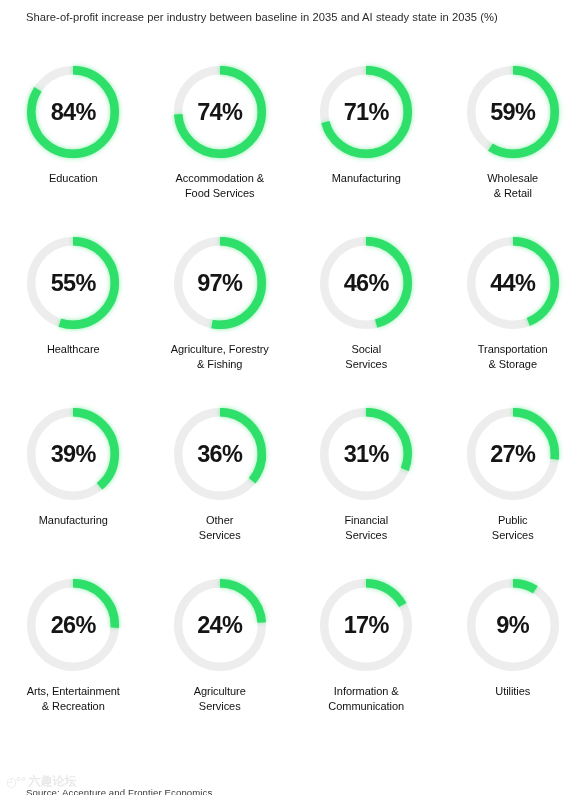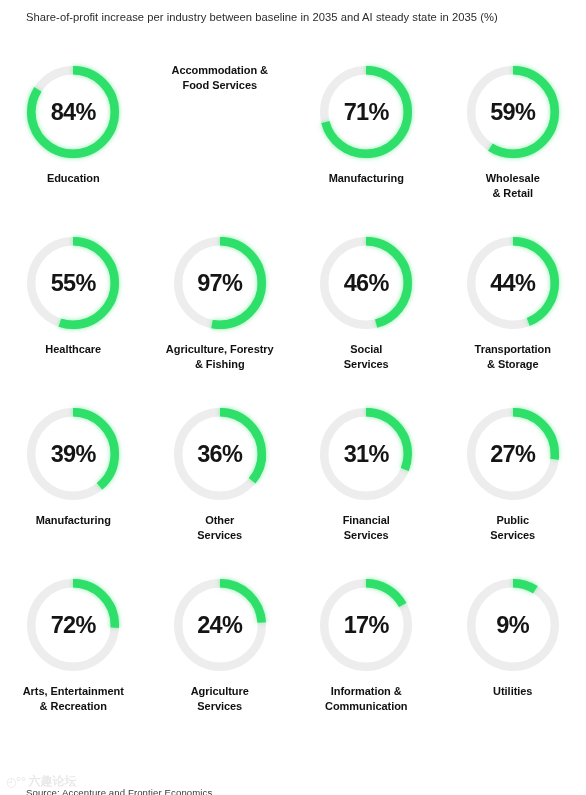--- a/index.html
+++ b/index.html
@@ -99,21 +99,21 @@
     letter-spacing: -0.6px;
     color: #151515;
     font-family: "Liberation Sans", sans-serif;
   }
 
   .donut-label {
     margin-top: 11px;
     text-align: center;
     font-size: 11px;
     line-height: 14.5px;
-    font-weight: 700;
+    font-weight: 400;
     color: #111111;
     letter-spacing: -0.05px;
     max-width: 140px;
     white-space: pre-line;
   }
 
   
   .source-note {
     position: absolute;
     left: 26px;
@@ -161,20 +161,27 @@
         <div class="donut-wrap">
           <svg class="donut-svg" viewBox="0 0 96 96">
             <circle class="donut-track" cx="48" cy="48" r="41.8"></circle>
             <circle class="donut-arc" cx="48" cy="48" r="41.8" transform="rotate(-90 48 48)" stroke-dasharray="220.62 262.64"></circle>
           </svg>
           <div class="donut-value">84%</div>
         </div>
         <div class="donut-label">Education</div>
       </div>
       <div class="donut-cell">
+        <div class="donut-wrap">
+          <svg class="donut-svg" viewBox="0 0 96 96">
+            <circle class="donut-track" cx="48" cy="48" r="41.8"></circle>
+            <circle class="donut-arc" cx="48" cy="48" r="41.8" transform="rotate(-90 48 48)" stroke-dasharray="194.35 262.64"></circle>
+          </svg>
+          <div class="donut-value">74%</div>
+        </div>
         <div class="donut-label">Accommodation &amp;
 Food Services</div>
       </div>
       <div class="donut-cell">
         <div class="donut-wrap">
           <svg class="donut-svg" viewBox="0 0 96 96">
             <circle class="donut-track" cx="48" cy="48" r="41.8"></circle>
             <circle class="donut-arc" cx="48" cy="48" r="41.8" transform="rotate(-90 48 48)" stroke-dasharray="186.47 262.64"></circle>
           </svg>
           <div class="donut-value">71%</div>
@@ -277,21 +284,21 @@
         </div>
         <div class="donut-label">Public
 Services</div>
       </div>
       <div class="donut-cell">
         <div class="donut-wrap">
           <svg class="donut-svg" viewBox="0 0 96 96">
             <circle class="donut-track" cx="48" cy="48" r="41.8"></circle>
             <circle class="donut-arc" cx="48" cy="48" r="41.8" transform="rotate(-90 48 48)" stroke-dasharray="68.29 262.64"></circle>
           </svg>
-          <div class="donut-value">72%</div>
+          <div class="donut-value">26%</div>
         </div>
         <div class="donut-label">Arts, Entertainment
 &amp; Recreation</div>
       </div>
       <div class="donut-cell">
         <div class="donut-wrap">
           <svg class="donut-svg" viewBox="0 0 96 96">
             <circle class="donut-track" cx="48" cy="48" r="41.8"></circle>
             <circle class="donut-arc" cx="48" cy="48" r="41.8" transform="rotate(-90 48 48)" stroke-dasharray="63.03 262.64"></circle>
           </svg>

